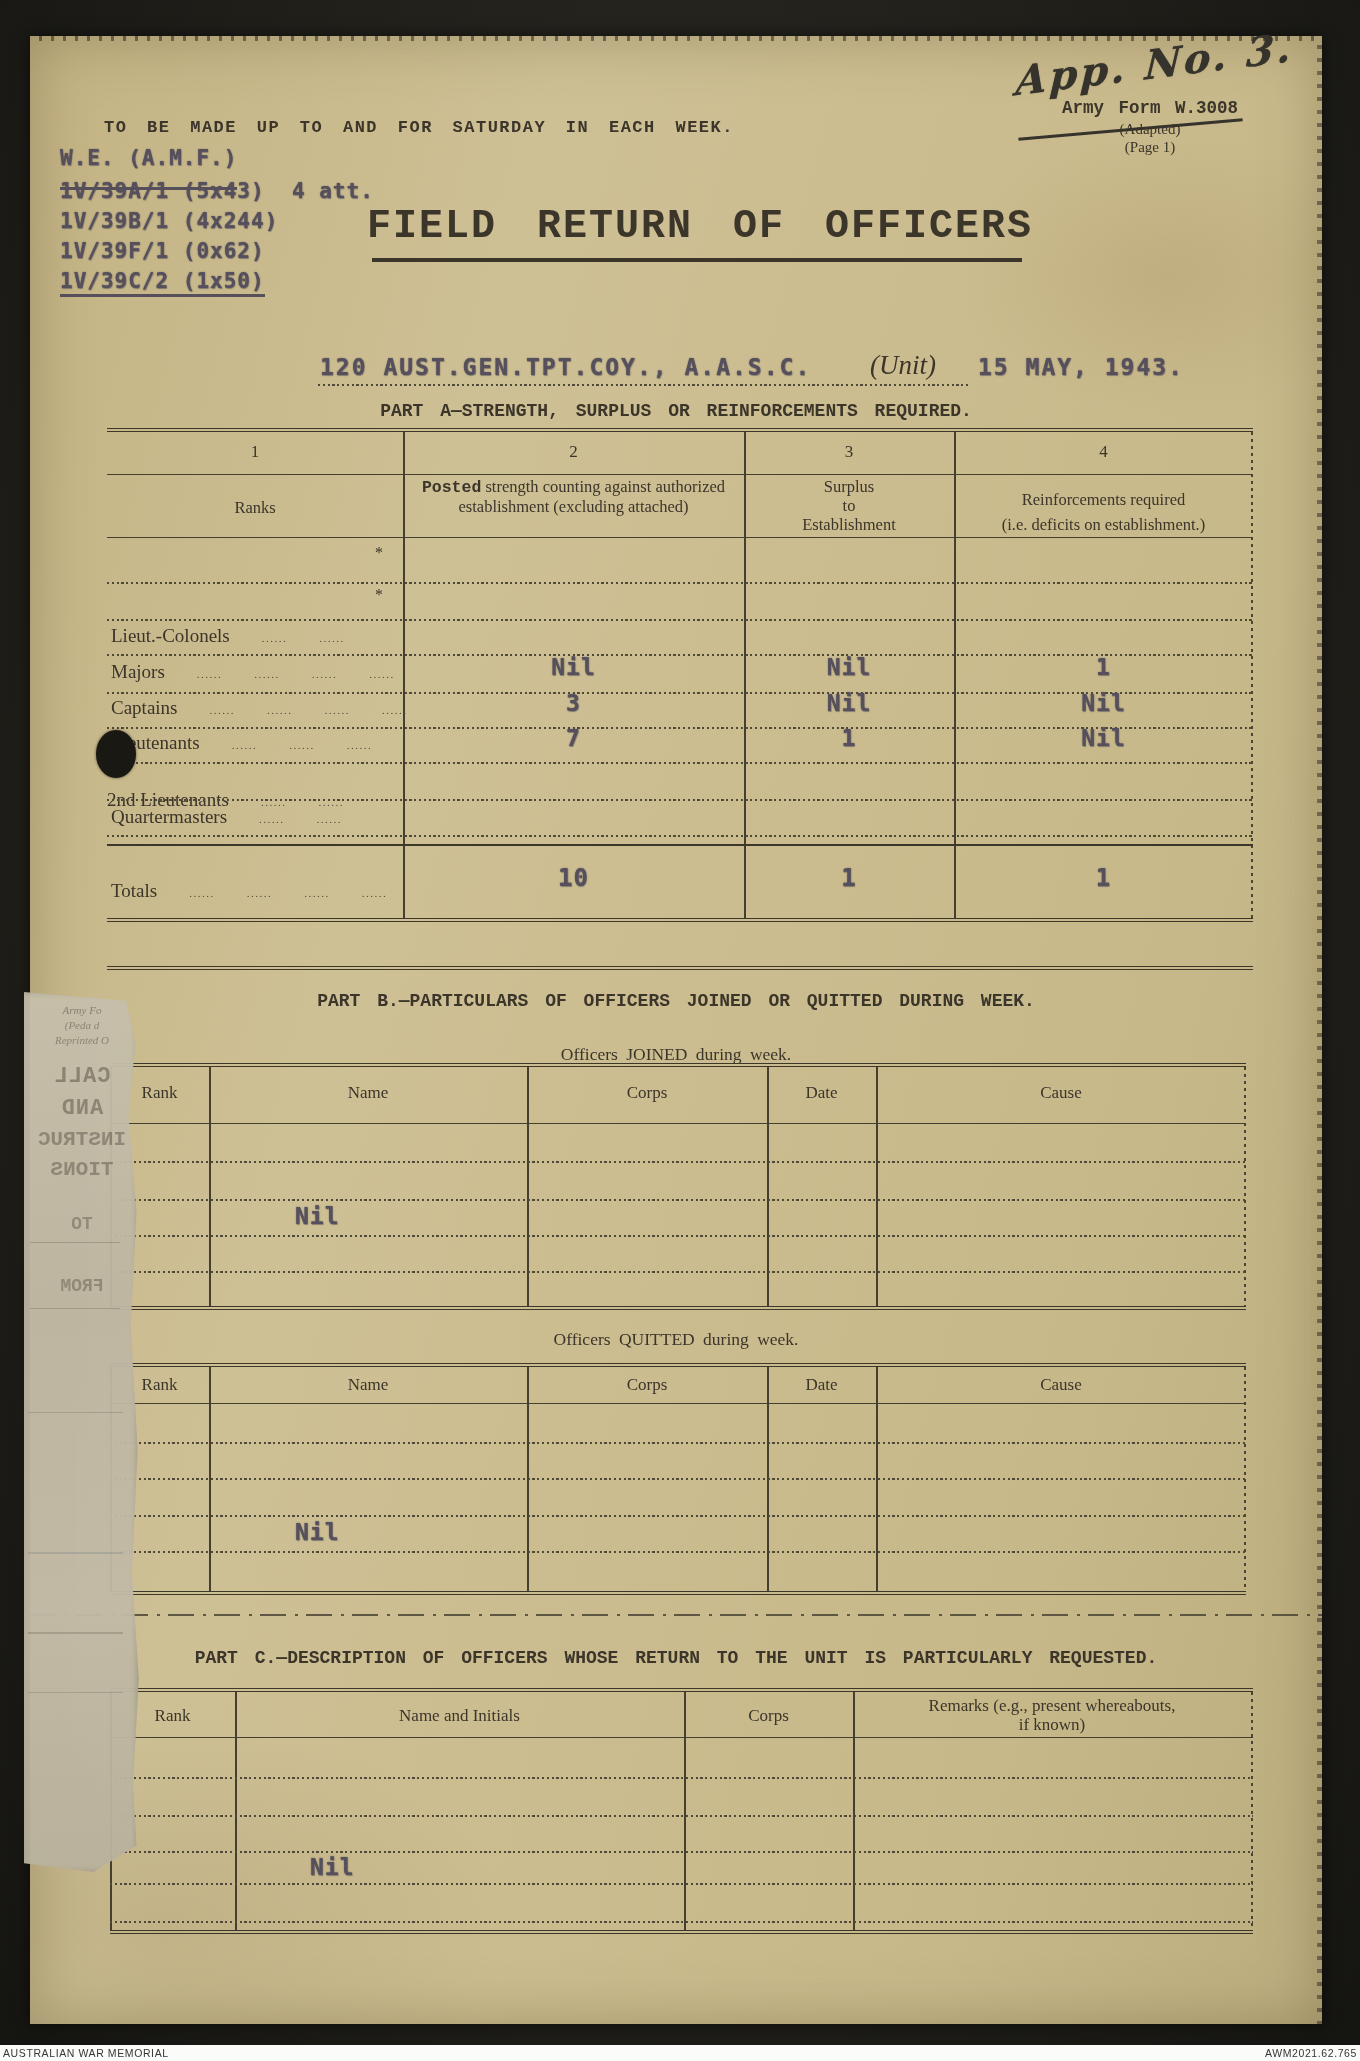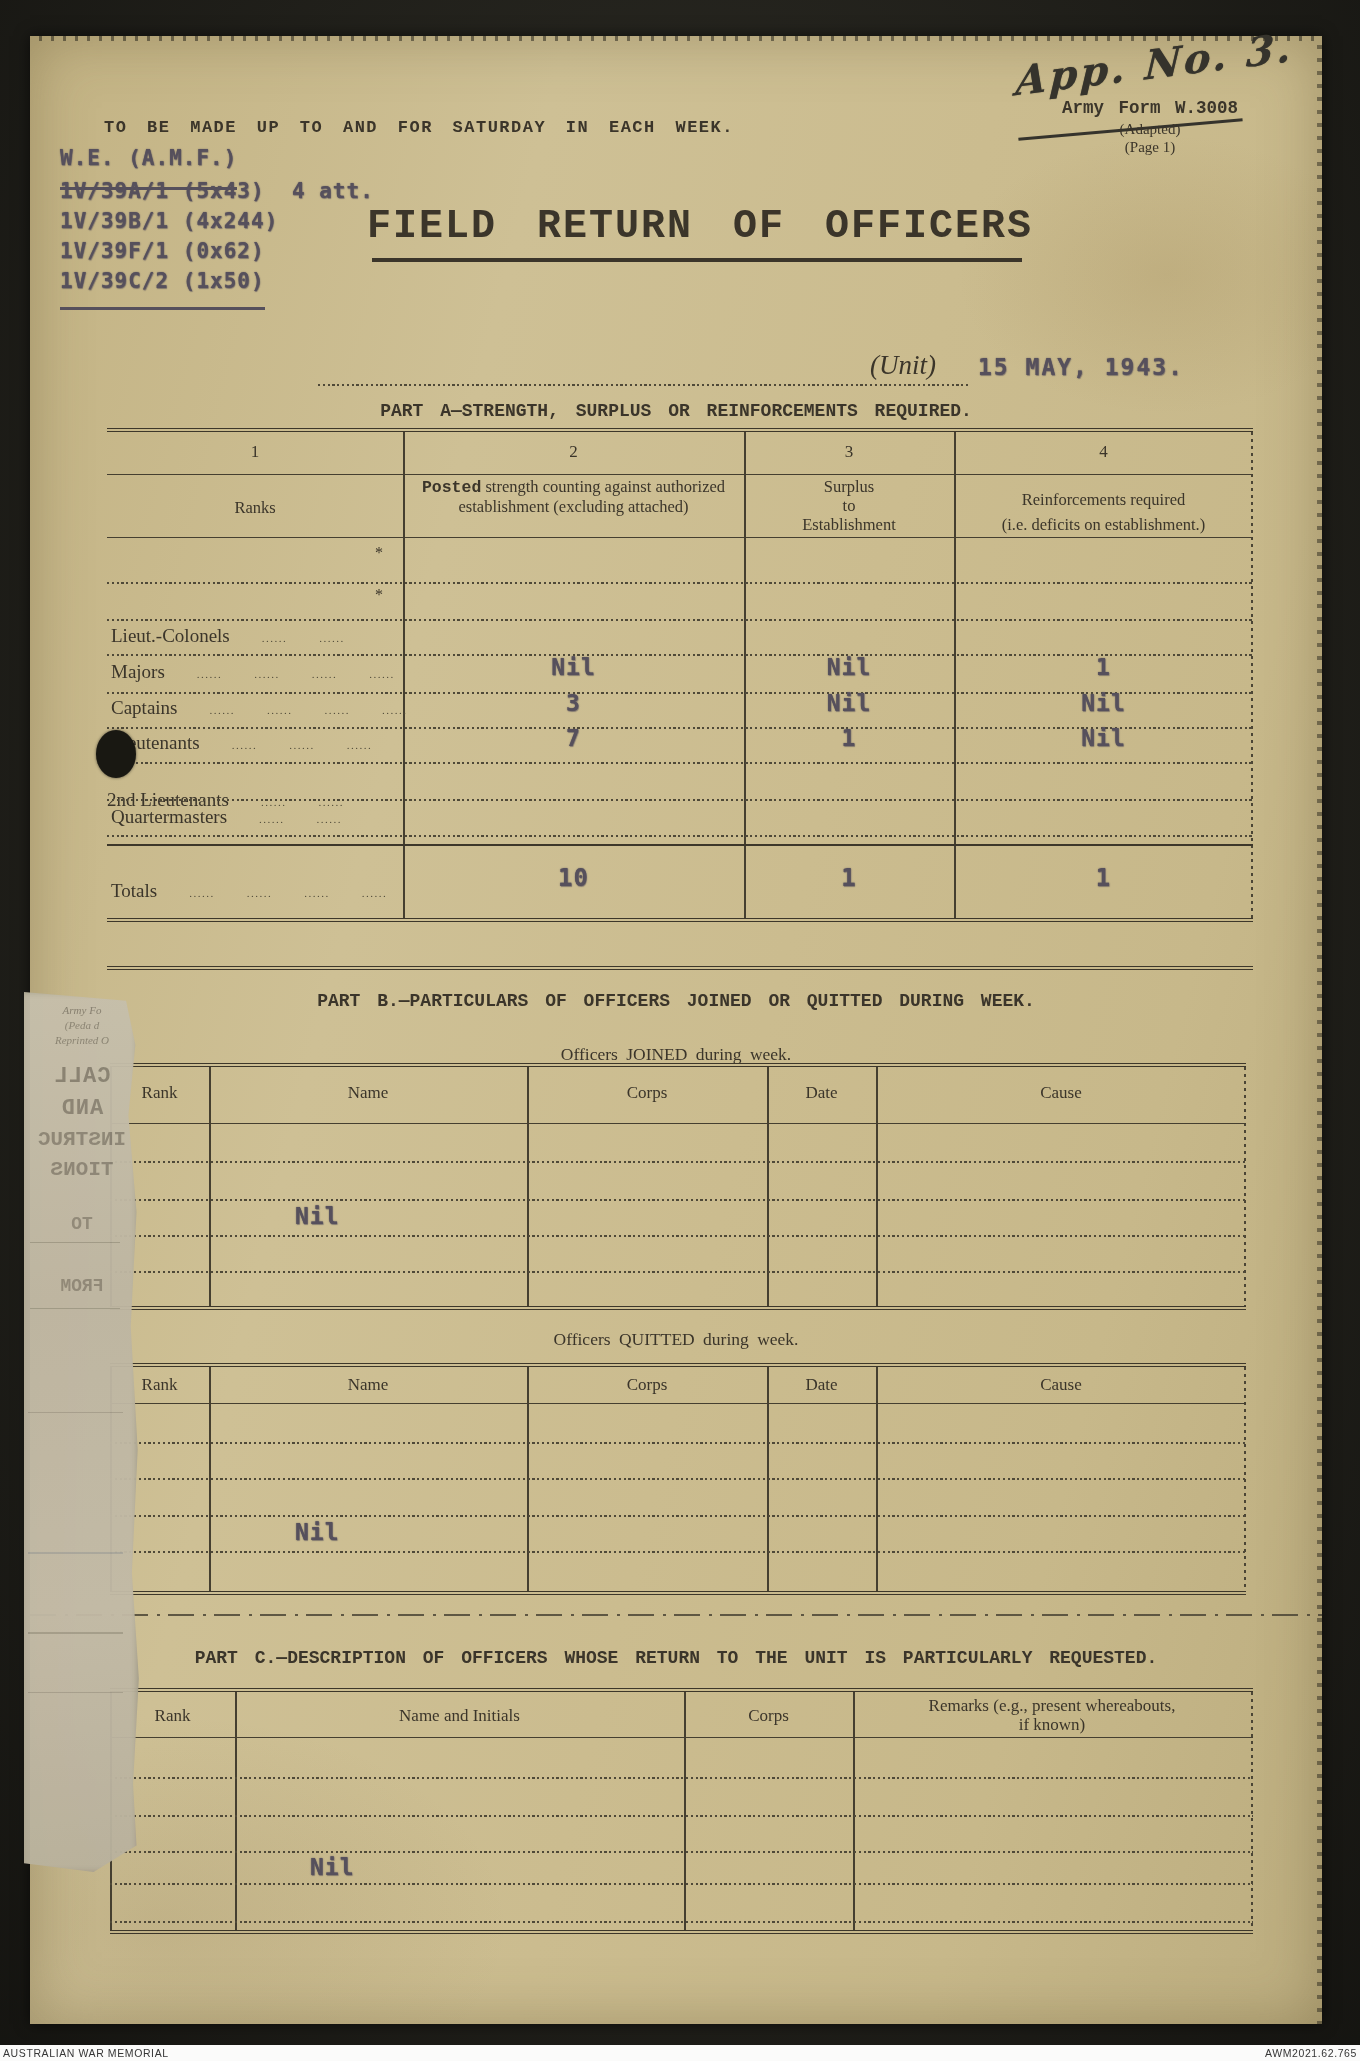--- a/index.html
+++ b/index.html
@@ -64,25 +64,26 @@
   <div class="abs print bold center" style="left:980px;top:62px;width:280px;font-size:17.5px;word-spacing:4px;">Army Form W.3008</div>
   <div class="abs print center" style="left:980px;top:85px;width:280px;font-size:15px;">(Adapted)</div>
   <div class="abs print center" style="left:980px;top:103px;width:280px;font-size:15px;">(Page 1)</div>
 
   <div class="abs print bold" style="left:74px;top:82px;font-size:17px;letter-spacing:1.5px;word-spacing:8px;">TO BE MADE UP TO AND FOR SATURDAY IN EACH WEEK.</div>
 
   <div class="abs typed" style="left:30px;top:110px;font-size:21px;border-bottom:0;"><span style="border-bottom:3px solid #56505c;padding-bottom:17px;">W.E. (A.M.F.)</span></div>
   <div class="abs typed" style="left:30px;top:143px;font-size:21px;">1V/39A/1 (5x43)  4 att.</div>
   <div class="abs typed" style="left:30px;top:173px;font-size:21px;">1V/39B/1 (4x244)</div>
   <div class="abs typed" style="left:30px;top:203px;font-size:21px;">1V/39F/1 (0x62)</div>
-  <div class="abs typed" style="left:30px;top:233px;font-size:21px;"><span style="border-bottom:3px solid #56505c;padding-bottom:14px;">1V/39C/2 (1x50)</span></div>
+  <div class="abs typed" style="left:30px;top:233px;font-size:21px;"><span style="border-bottom:3px solid #56505c;padding-bottom:1px;">1V/39C/2 (1x50)</span></div>
 
   <div class="abs print bold center" style="left:330px;top:168px;width:680px;font-size:40px;letter-spacing:2px;word-spacing:14px;">FIELD RETURN OF OFFICERS</div>
   <div class="abs" style="left:342px;top:222px;width:650px;height:4px;background:#3b352a;"></div>
 
+  <div class="abs typed" style="left:290px;top:318px;font-size:23px;letter-spacing:2px;">120 AUST.GEN.TPT.COY., A.A.S.C.</div>
   <div class="dotline" style="left:288px;top:348px;width:650px;"></div>
   <div class="abs print" style="left:840px;top:314px;font-size:27px;font-style:italic;">(Unit)</div>
   <div class="abs typed" style="left:948px;top:318px;font-size:23px;letter-spacing:2px;">15 MAY, 1943.</div>
 
   <div class="abs print bold center" style="left:0;top:365px;width:1292px;font-size:18px;word-spacing:6px;">PART A—STRENGTH, SURPLUS OR REINFORCEMENTS REQUIRED.</div>
 
   <div class="abs" style="left:77px;top:392px;width:1146px;height:486px;border-top:4px double #3d372a;border-bottom:4px double #3d372a;">
     <div class="vl" style="left:296px;top:0;height:486px;"></div>
     <div class="vl" style="left:637px;top:0;height:486px;"></div>
     <div class="vl" style="left:847px;top:0;height:486px;"></div>

